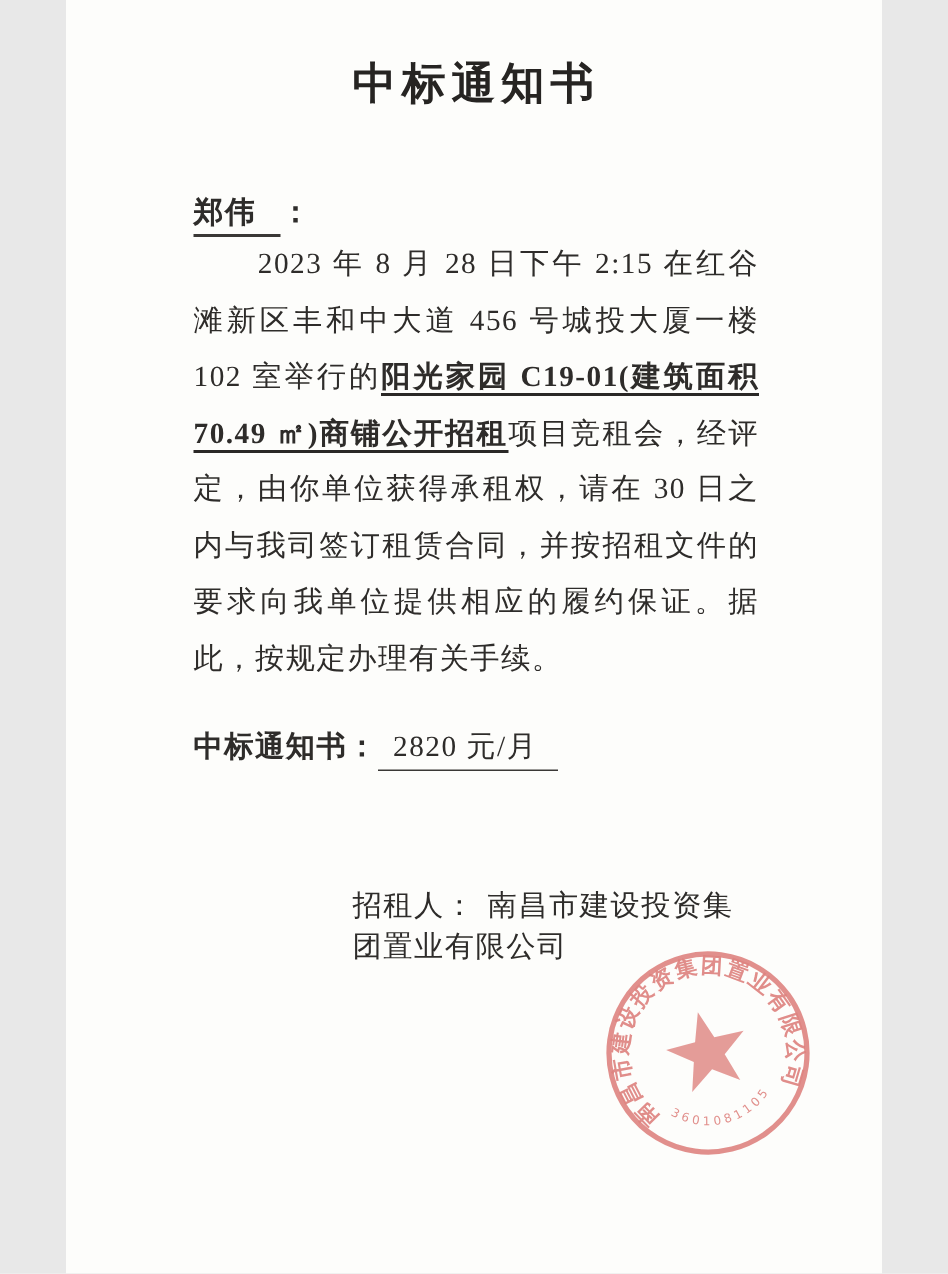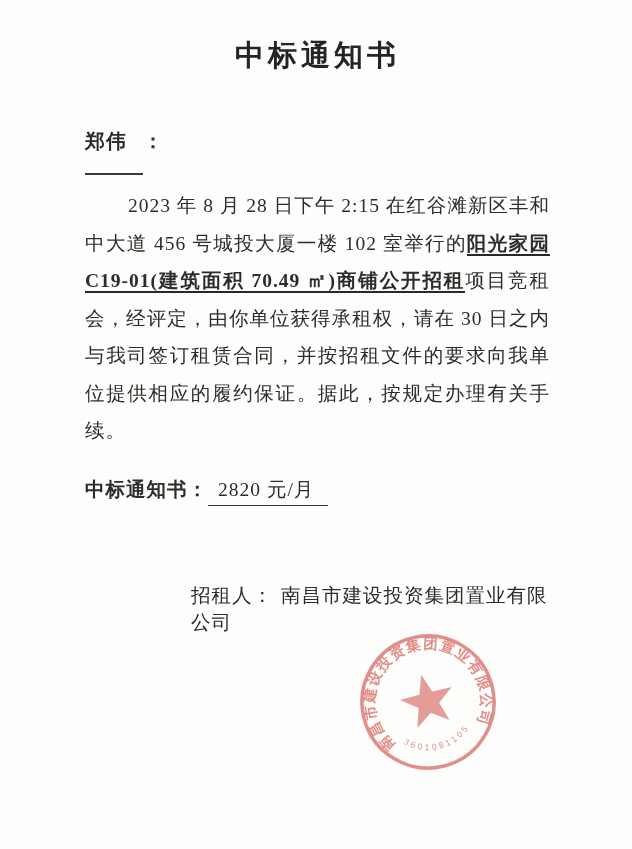--- a/index.html
+++ b/index.html
@@ -1,19 +1,19 @@
 <!DOCTYPE html>
 <html><head>
 <meta charset="utf-8">
 <style>
   * { margin: 0; padding: 0; box-sizing: border-box; }
   html, body { background: #e8e8e8; }
   .page {
     position: relative;
-    width: 632px;
+    width: 544px;
     height: 849px;
     margin: 0 auto;
     background: #fdfdfb;
     color: #2e2c2a;
     font-family: "Liberation Serif", "DejaVu Serif", serif;
     overflow: hidden;
   }
   .content {
     position: relative;
     padding: 36px 82px 0 85px;
@@ -28,24 +28,23 @@
   .addressee {
     margin-top: 52px;
     font-size: 20px;
     font-weight: 700;
     letter-spacing: 1px;
   }
   .addressee .addr-name {
     border-bottom: 2px solid #3a3836;
     padding-right: 16px;
     display: inline-block;
-    padding-bottom: 18px;
+    padding-bottom: 1px;
   }
   .para1 {
-    margin-top: 12px;
     font-size: 19.5px;
     line-height: 37.5px;
     text-align: justify;
     text-indent: 2.2em;
     letter-spacing: 1px;
   }
   .bold-ul {
     font-weight: 700;
     border-bottom: 2px solid #2a2826;
   }

